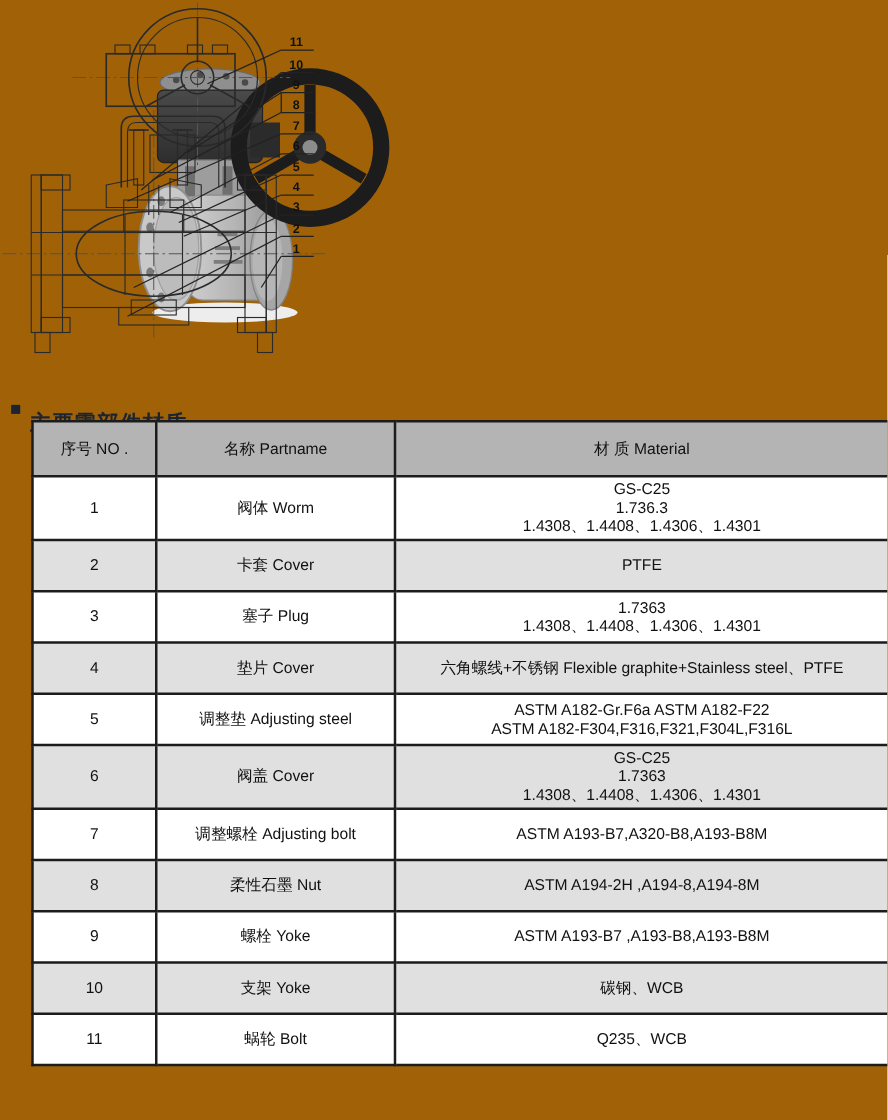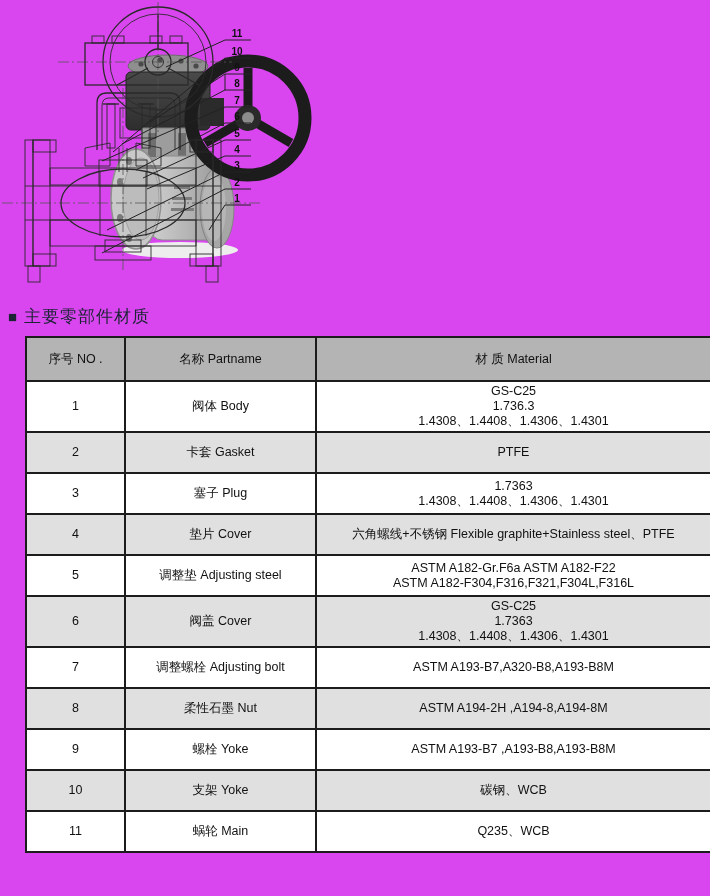--- a/index.html
+++ b/index.html
@@ -1,29 +1,29 @@
 <!DOCTYPE html>
 <html style="--title-color: #1a2433; --header-bg: #b4b4b4; --alt-row-bg: #e0e0e0; --border-color: #1c1c1c; --wheel-black: #1c1c1c;"><head>
 <meta charset="utf-8">
 <style>
   html,body { margin:0; padding:0; background:#ffffff; }
   .page {
-    position:relative; width:710px; height:896px; background:#d946ef;
+    position:relative; width:710px; height:896px; background:#a16207;
     font-family:"Liberation Sans", sans-serif; color:#111; overflow:hidden;
   }
   .photo-svg   { position:absolute; left:0;   top:0; }
   .diagram-svg { position:absolute; left:355; top:0; }
 
   .section-title {
     position:absolute; left:8px; top:305px;
     display:flex; align-items:center; gap:7px;
     color:var(--title-color,#1a2433);
   }
   .title-bullet { font-size:15px; line-height:1; }
-  .title-cn { font-size:17px; font-weight:400; letter-spacing:1px; }
+  .title-cn { font-size:17px; font-weight:700; letter-spacing:1px;margin-top:22px; }
   .title-en { font-size:17px; font-weight:700; }
 
   table.materials {
     position:absolute; left:25px; top:336px; width:685px;
     border-collapse:collapse; table-layout:fixed;
     border:2px solid var(--border-color,#1c1c1c);
     font-size:12.5px;
     padding-left:16px;
   }
   table.materials th, table.materials td {
@@ -233,30 +233,30 @@
     <thead>
       <tr>
         <th>序号 NO .</th>
         <th>名称 Partname</th>
         <th>材 质 Material</th>
       </tr>
     </thead>
     <tbody>
         <tr>
           <td>1</td>
-          <td>阀体 Body</td>
+          <td>阀体 Worm</td>
           <td>
             <div>GS-C25</div>
             <div>1.736.3</div>
             <div>1.4308、1.4408、1.4306、1.4301</div>
           </td>
         </tr>
         <tr class="alt">
           <td>2</td>
-          <td>卡套 Gasket</td>
+          <td>卡套 Cover</td>
           <td>
             <div>PTFE</div>
           </td>
         </tr>
         <tr>
           <td>3</td>
           <td>塞子 Plug</td>
           <td>
             <div>1.7363</div>
             <div>1.4308、1.4408、1.4306、1.4301</div>
@@ -309,21 +309,21 @@
         </tr>
         <tr class="alt">
           <td>10</td>
           <td>支架 Yoke</td>
           <td>
             <div>碳钢、WCB</div>
           </td>
         </tr>
         <tr>
           <td>11</td>
-          <td>蜗轮 Main</td>
+          <td>蜗轮 Bolt</td>
           <td>
             <div>Q235、WCB</div>
           </td>
         </tr>
       </tbody>
   </table>
 
 </div>
 
 </body></html>

